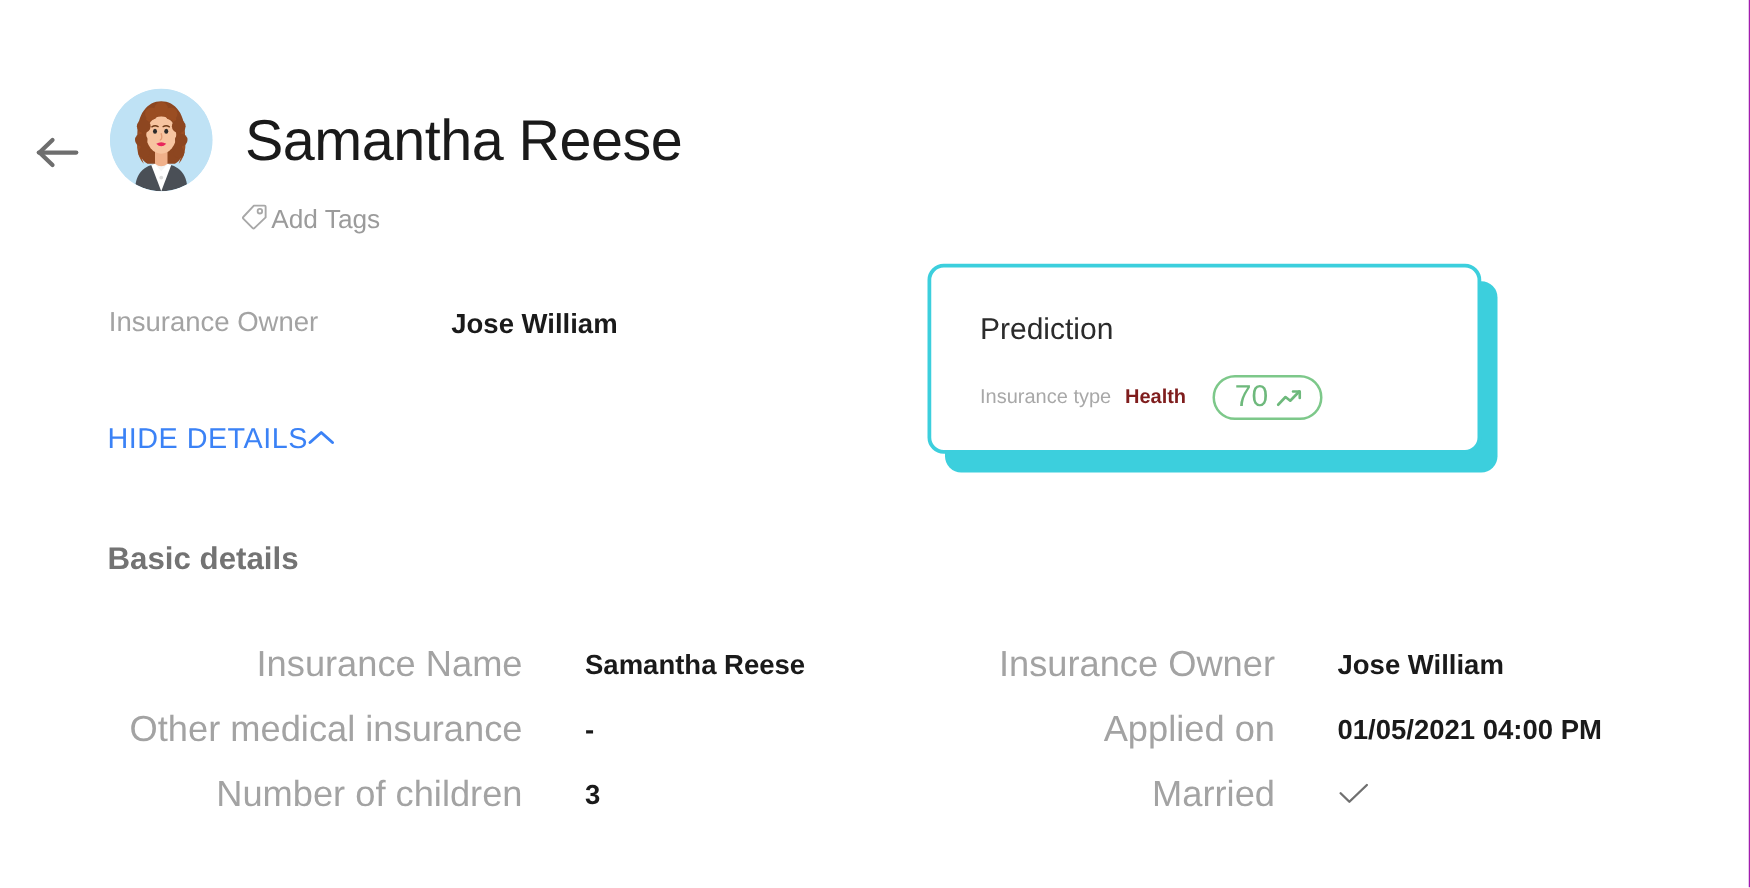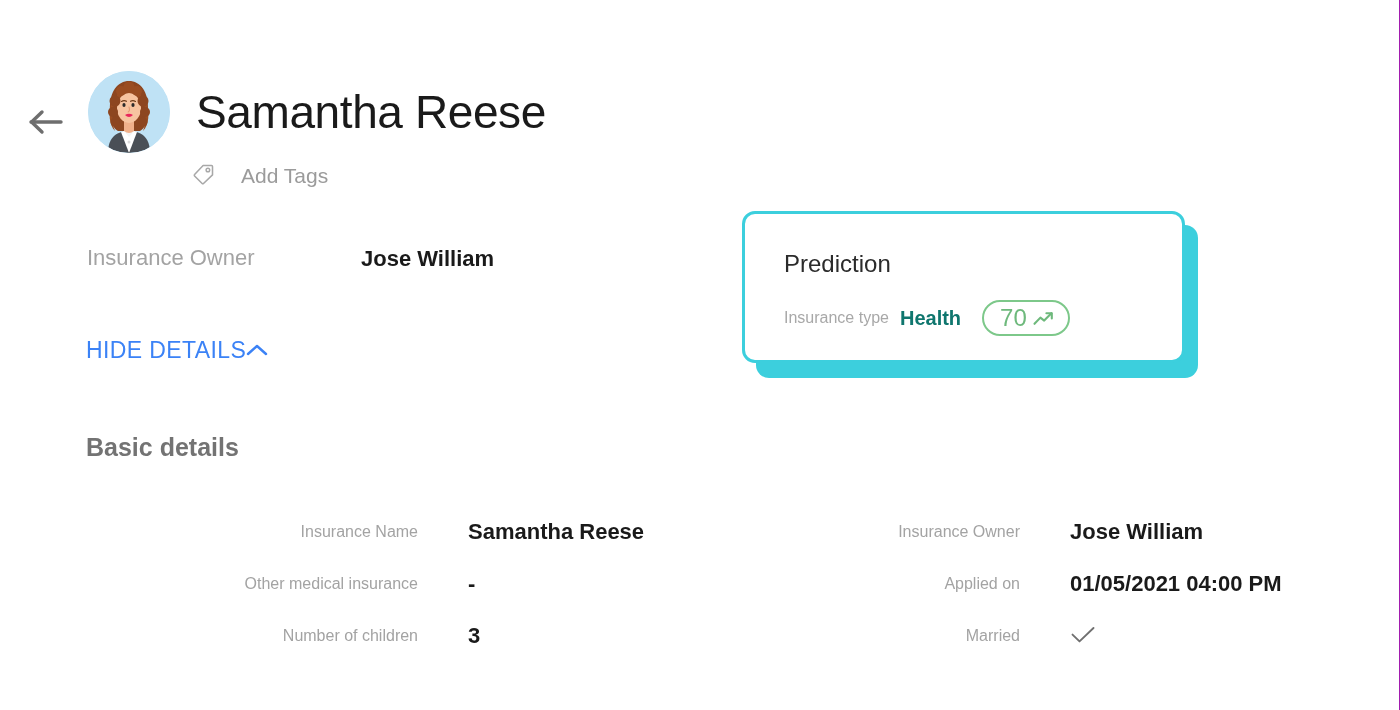--- a/index.html
+++ b/index.html
@@ -60,21 +60,21 @@
     line-height: 60px;
     white-space: nowrap;
   }
 
   .add-tags {
     position: absolute;
     left: 192px;
     top: 162px;
     display: flex;
     align-items: center;
-    gap: 26px;
+    gap: 2px;
     cursor: pointer;
   }
   .add-tags .tag-icon { display: block; }
   .add-tags .label {
     font-size: 21px;
     color: #9b9b9b;
     line-height: 28px;
     white-space: nowrap;
   }
 
@@ -151,21 +151,21 @@
   .col-left  { left: 0px;   width: 700px; }
   .col-right { left: 700px; width: 700px; }
 
   .drow {
     position: relative;
     height: 52px;
   }
   .drow .k {
     position: absolute;
     top: 0;
-    font-size: 16px;
+    font-size: 29px;
     color: #a3a3a3;
     line-height: 34px;
     text-align: right;
     white-space: nowrap;
   }
   .drow .v {
     position: absolute;
     top: 0;
     font-size: 22px;
     color: #1a1a1a;
@@ -228,22 +228,22 @@
     align-items: center;
     gap: 11px;
     white-space: nowrap;
   }
   .pred-row .k {
     font-size: 16px;
     color: #a8a8a8;
     line-height: 34px;
   }
   .pred-row .v {
-    font-size: 20px;
-    color: #0f766e;
+    font-size: 16px;
+    color: #7f1d1d;
     font-weight: 700;
     line-height: 34px;
   }
   .score-badge {
     margin-left: 10px;
     display: inline-flex;
     align-items: center;
     gap: 6px;
     height: 36px;
     padding: 0 14px 0 16px;

